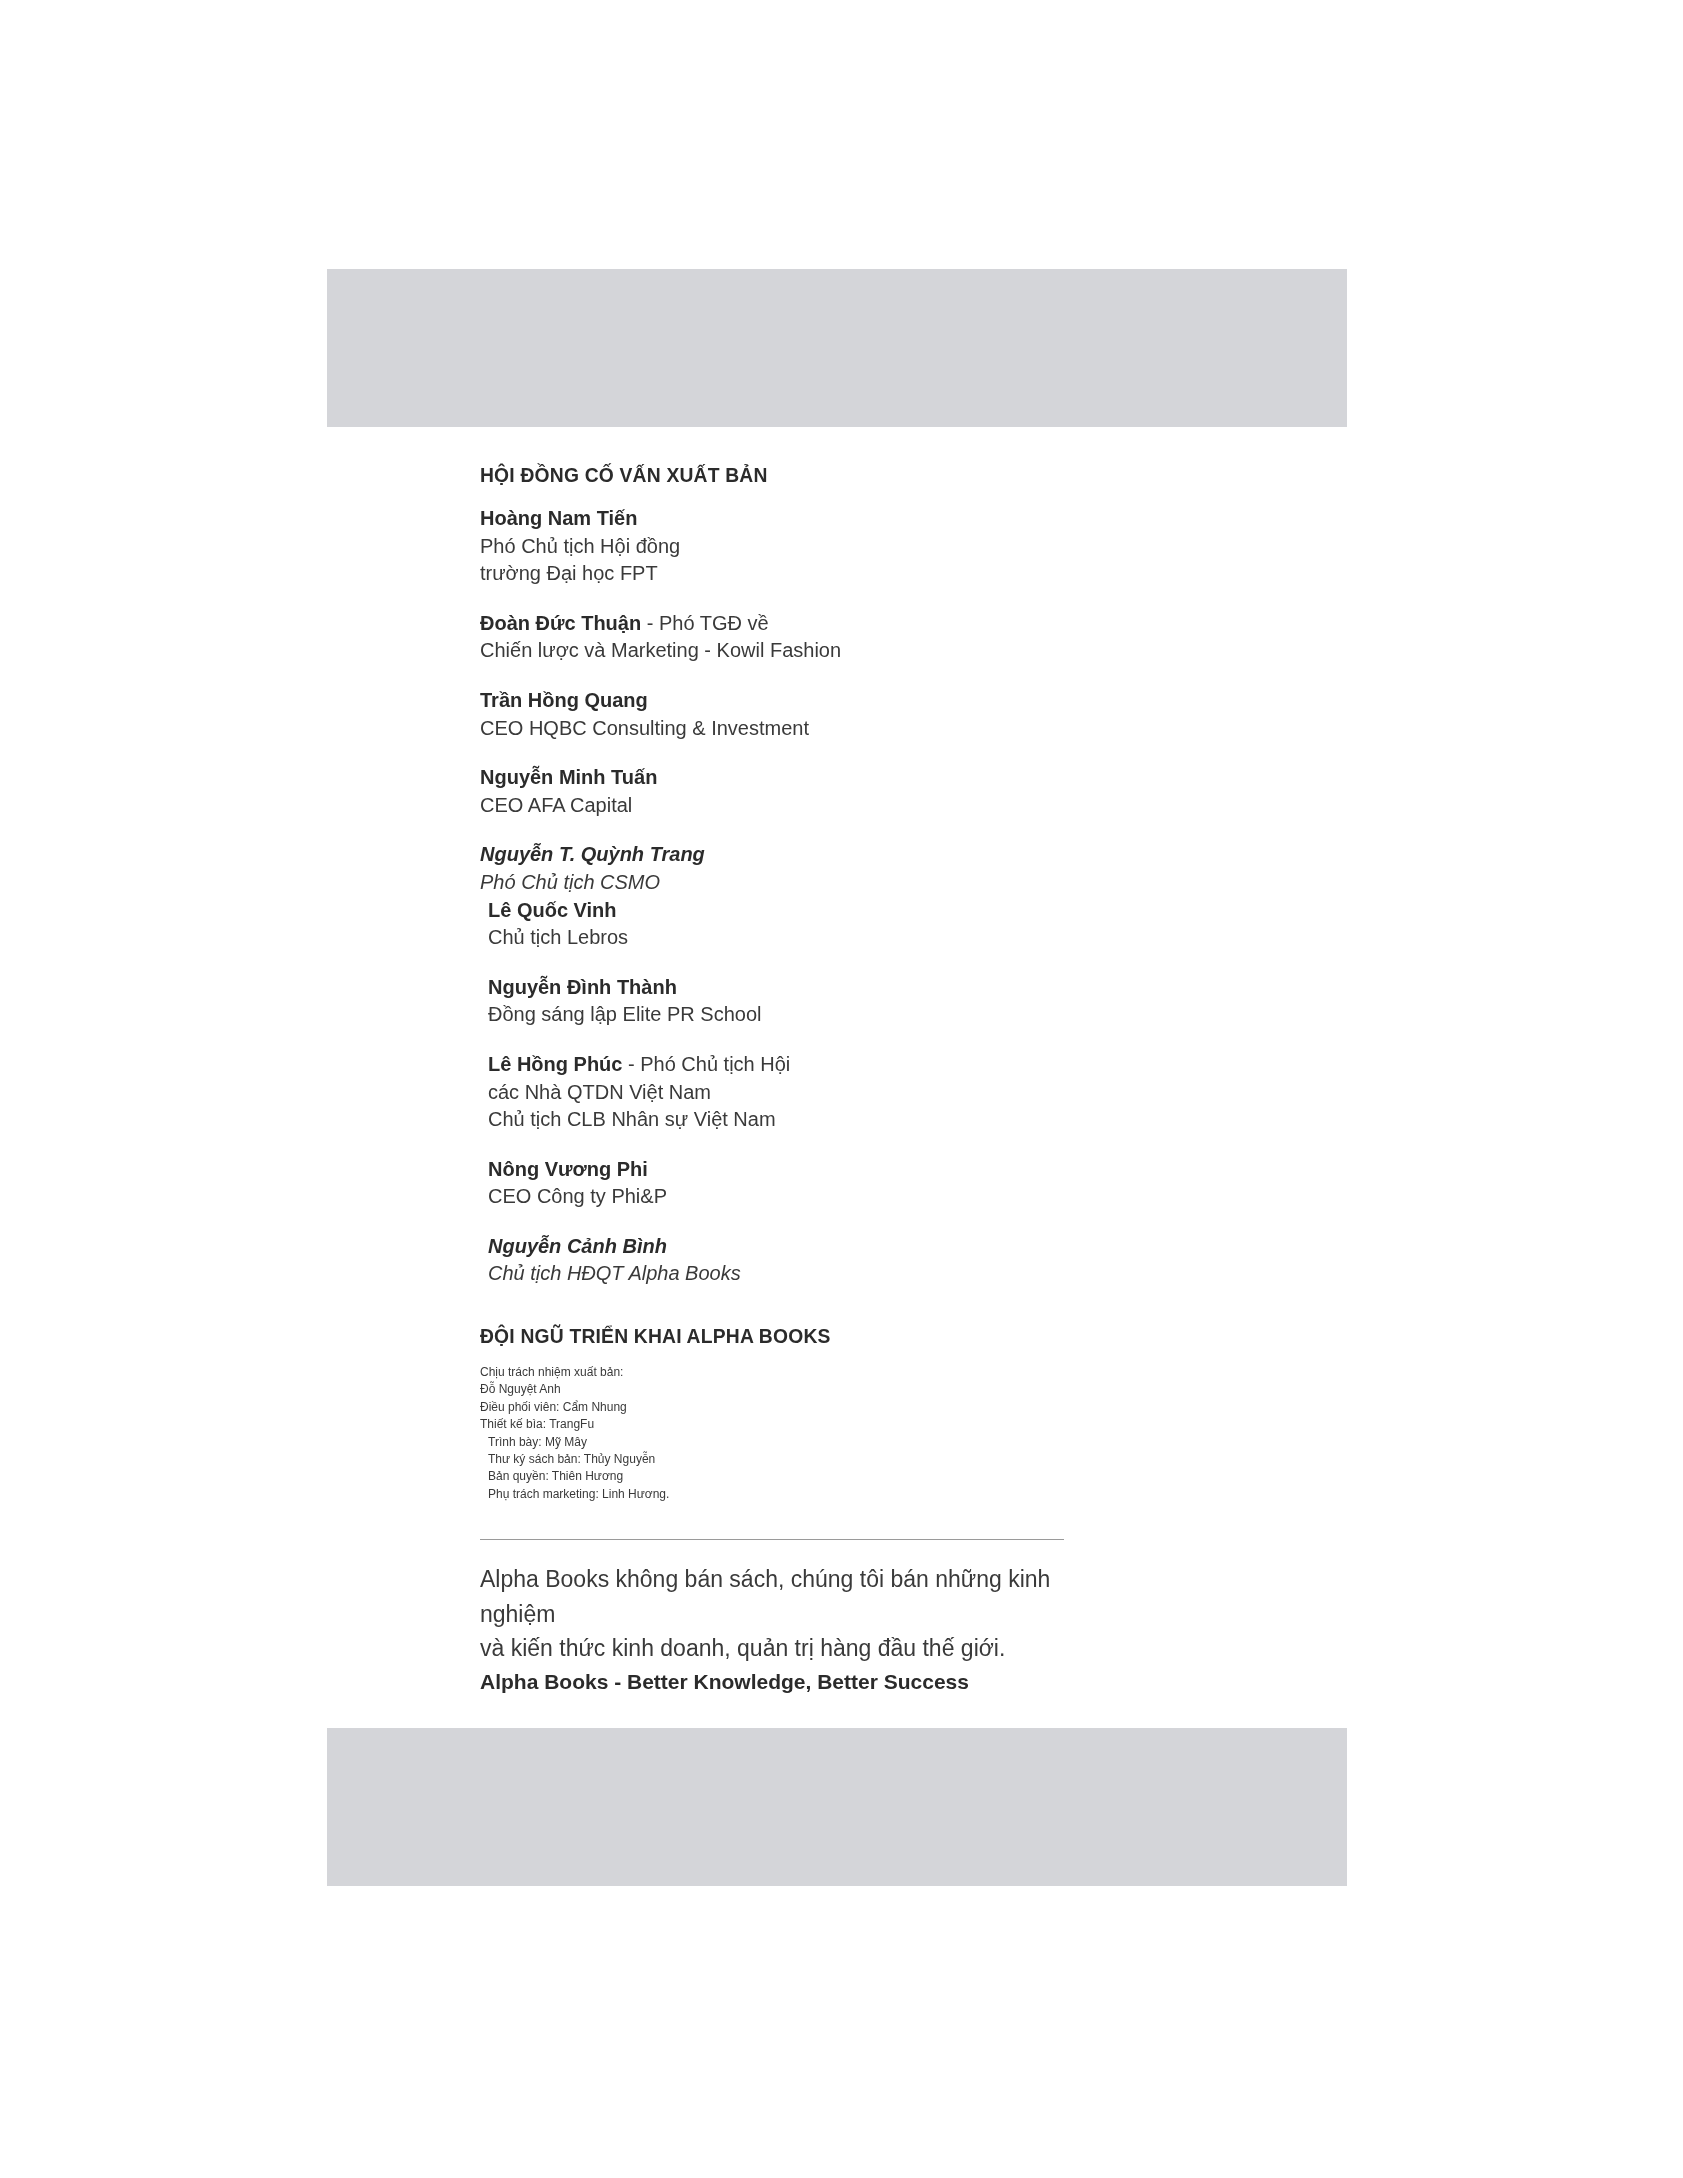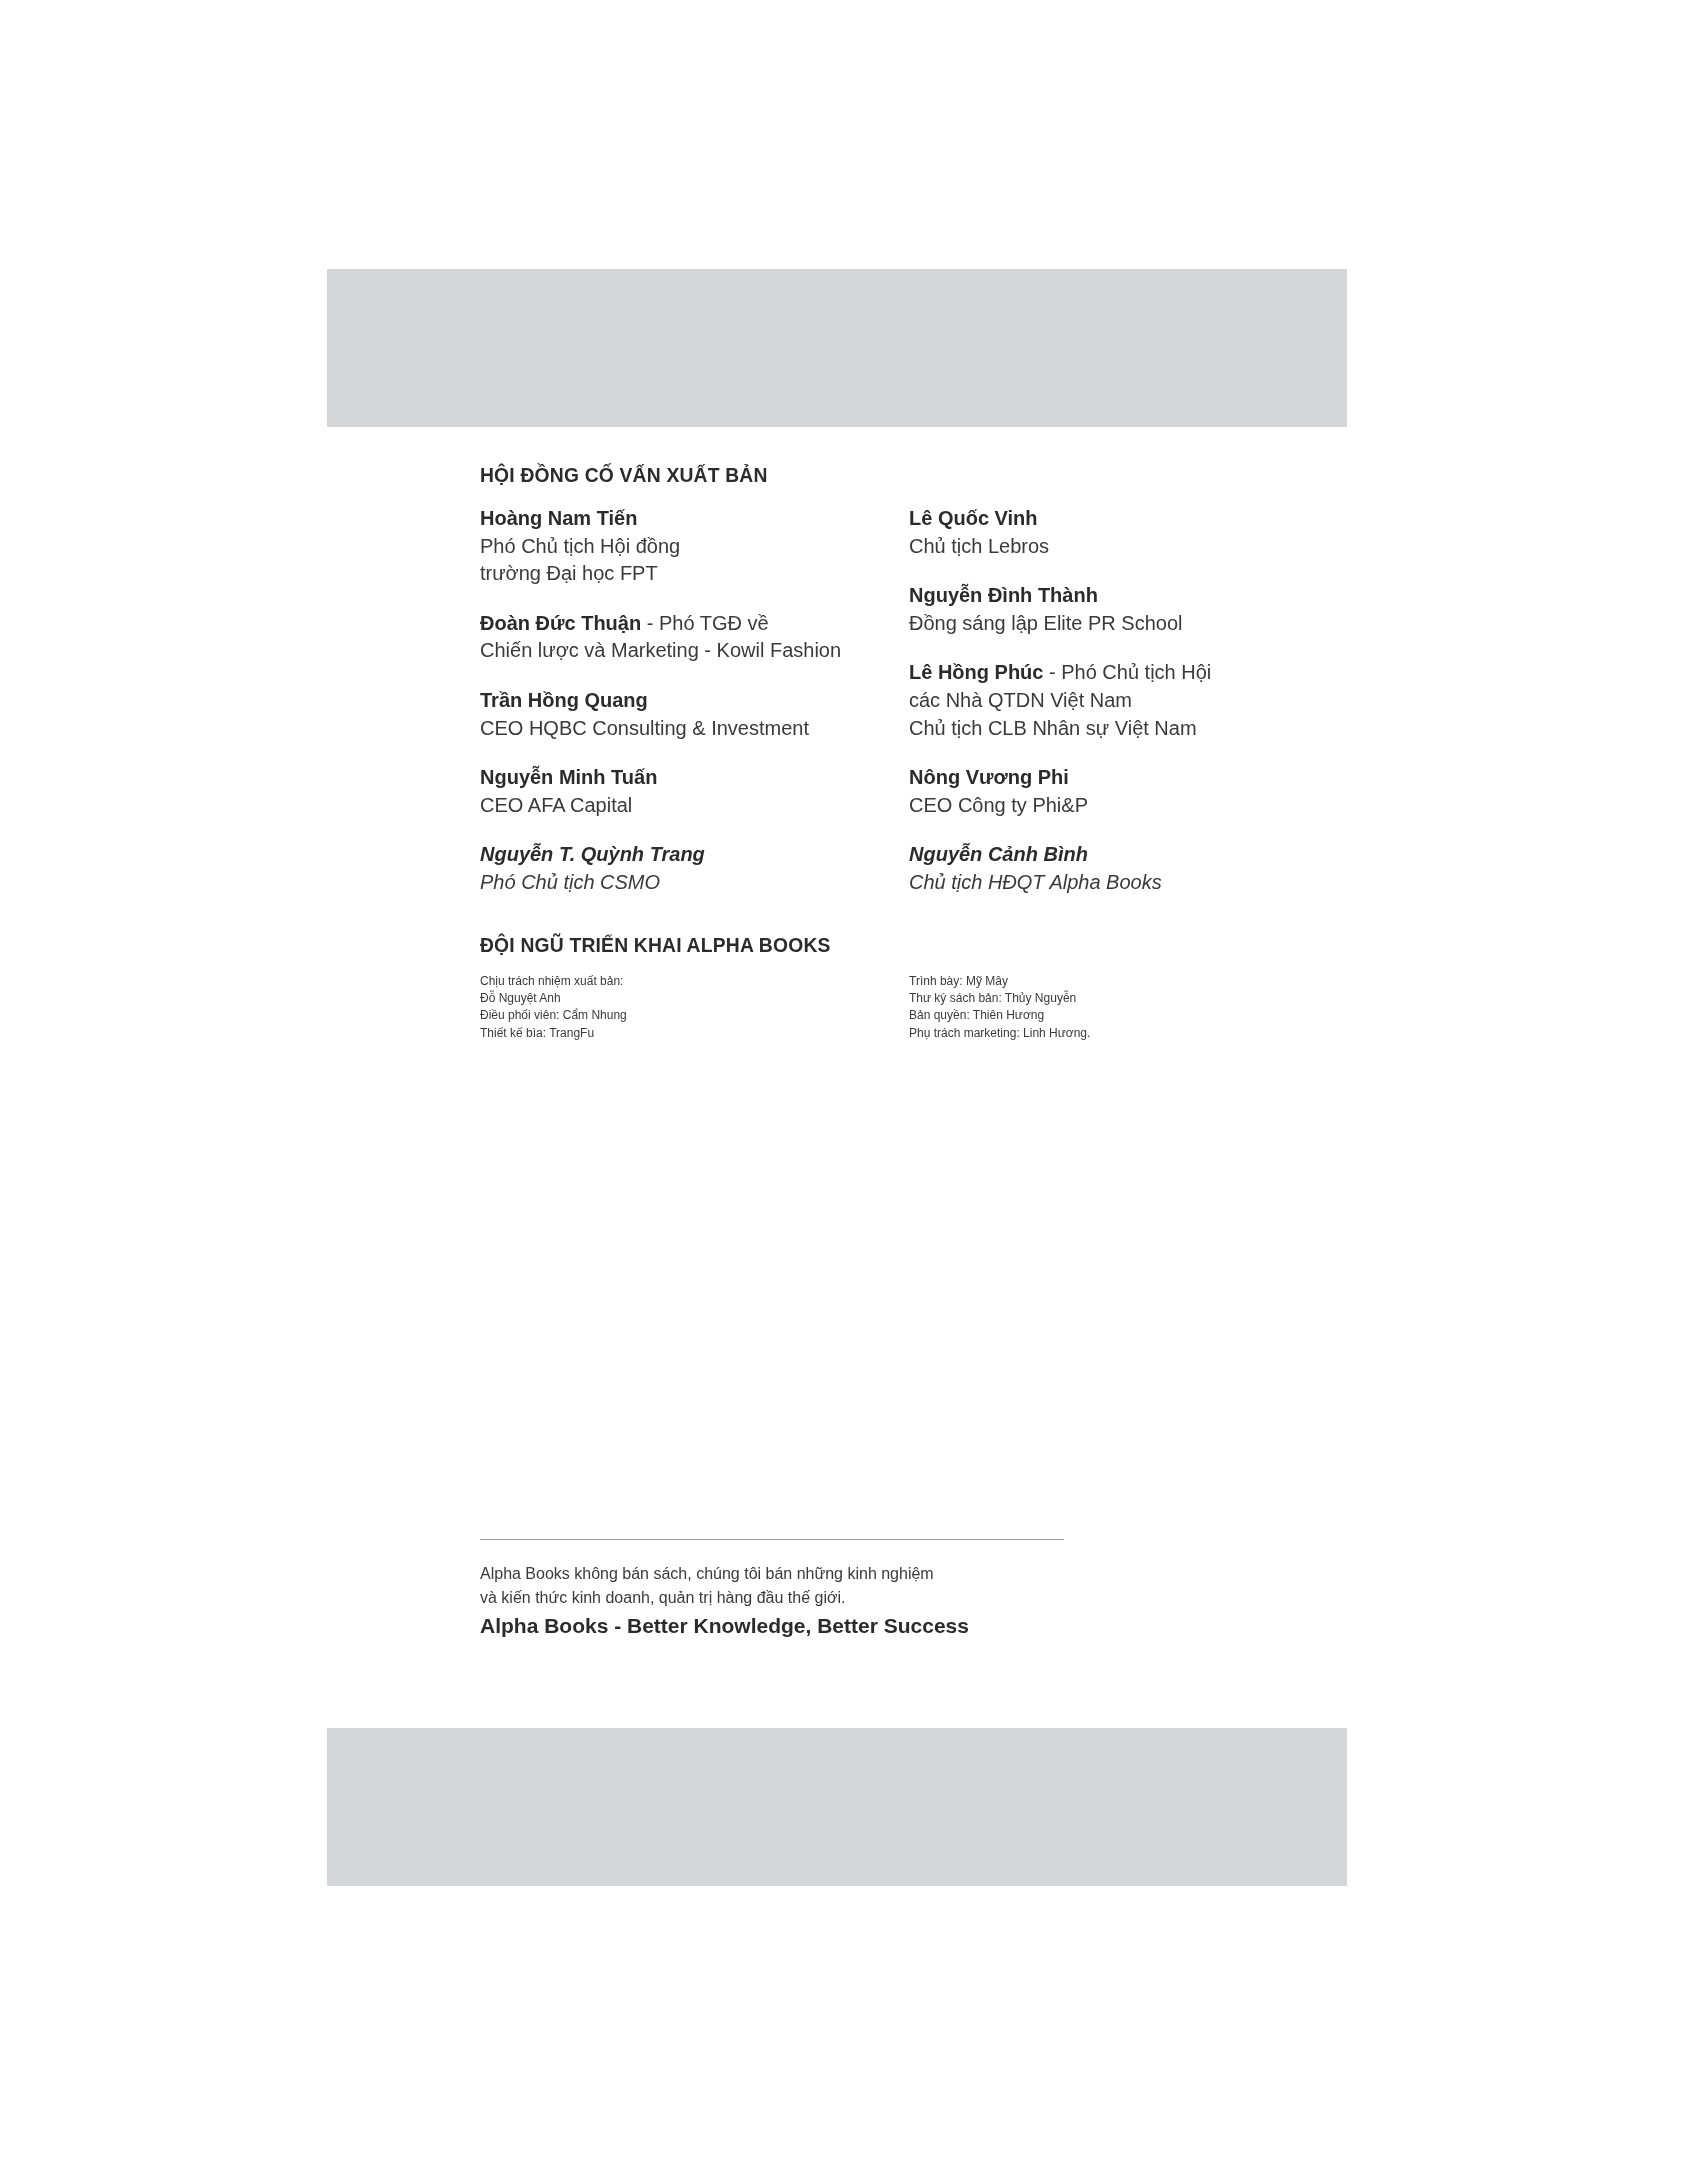--- a/index.html
+++ b/index.html
@@ -52,20 +52,21 @@
     font-size: 19.3px;
     font-weight: bold;
     letter-spacing: 0.2px;
     color: #2b2b2b;
     margin: 0 0 18px 0;
   }
 
   .cols {
     display: flex;
     width: 100%;
+    flex-direction: column;
   }
   .col {
     width: 50%;
     box-sizing: border-box;
   }
   .col.right {
     padding-left: 8px;
   }
 
   .entry {
@@ -116,21 +117,21 @@
     top: 1539px;
     width: 584px;
   }
   .footer-rule {
     border: 0;
     border-top: 1px solid #9a9a9a;
     margin: 0 0 22px 0;
     width: 100%;
   }
   .footer-text {
-    font-size: 16px;
+    font-size: 23px;
     color: #3a3a3a;
     line-height: 1.5;
   }
   .footer-slogan {
     font-size: 21px;
     font-weight: bold;
     color: #2b2b2b;
     margin-top: 4px;
   }
 </style>

